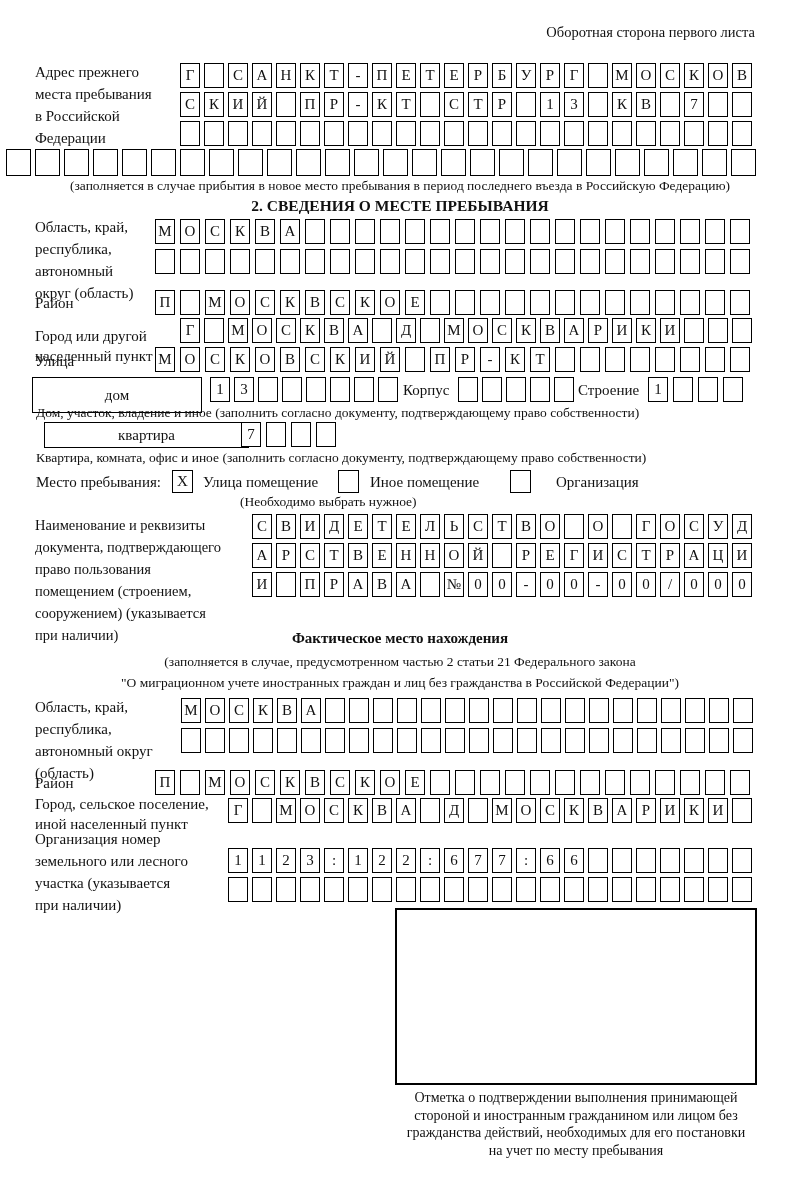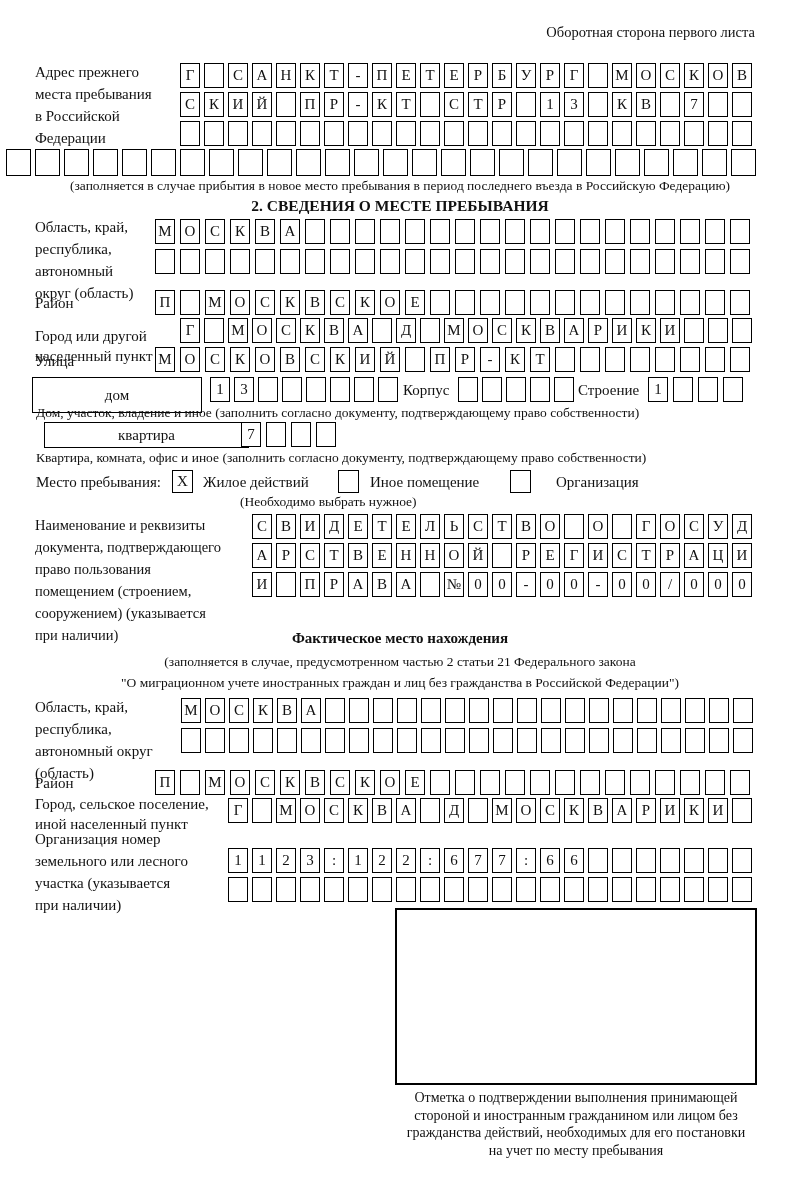--- a/index.html
+++ b/index.html
@@ -331,21 +331,21 @@
   <div class="grid-row" style="left:241px;top:422px;gap:5px;">
       <div class="cell">7</div>
       <div class="cell"></div>
       <div class="cell"></div>
       <div class="cell"></div>
     </div>
   <div class="abs note" style="left:36px;top:450px;">Квартира, комната, офис и иное (заполнить согласно документу, подтверждающему право собственности)</div>
 
   <div class="abs lbl" style="left:36px;top:471px;">Место пребывания:</div>
   <div class="chk" style="left:172px;top:470px;">X</div>
-  <div class="abs lbl" style="left:203px;top:471px;">Жилое действий</div>
+  <div class="abs lbl" style="left:203px;top:471px;">Улица помещение</div>
   <div class="chk" style="left:338px;top:470px;"></div>
   <div class="abs lbl" style="left:370px;top:471px;">Иное помещение</div>
   <div class="chk" style="left:510px;top:470px;"></div>
   <div class="abs lbl" style="left:556px;top:471px;">Организация</div>
   <div class="abs note" style="left:240px;top:494px;">(Необходимо выбрать нужное)</div>
 
   <div class="abs" style="left:35px;top:514px;font-size:14.5px;line-height:22px;white-space:nowrap;">
     <div>Наименование и реквизиты</div>
     <div>документа, подтверждающего</div>
     <div>право пользования</div>

